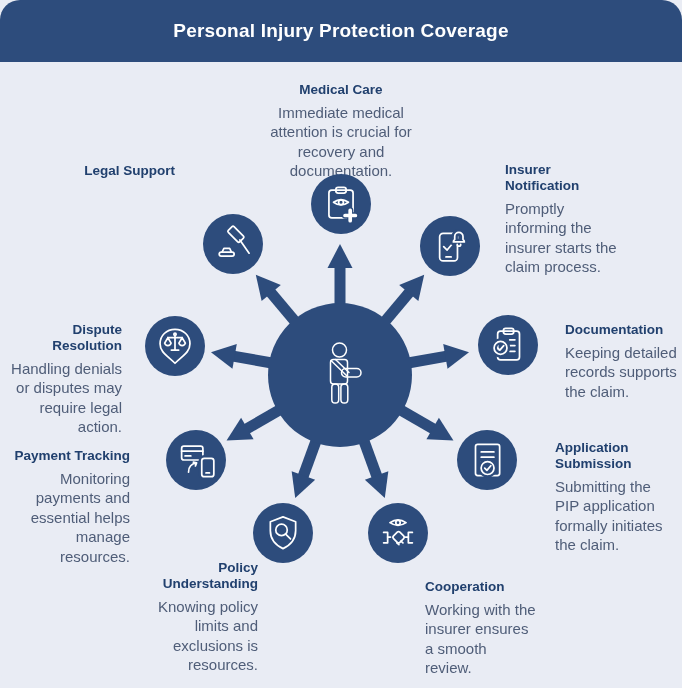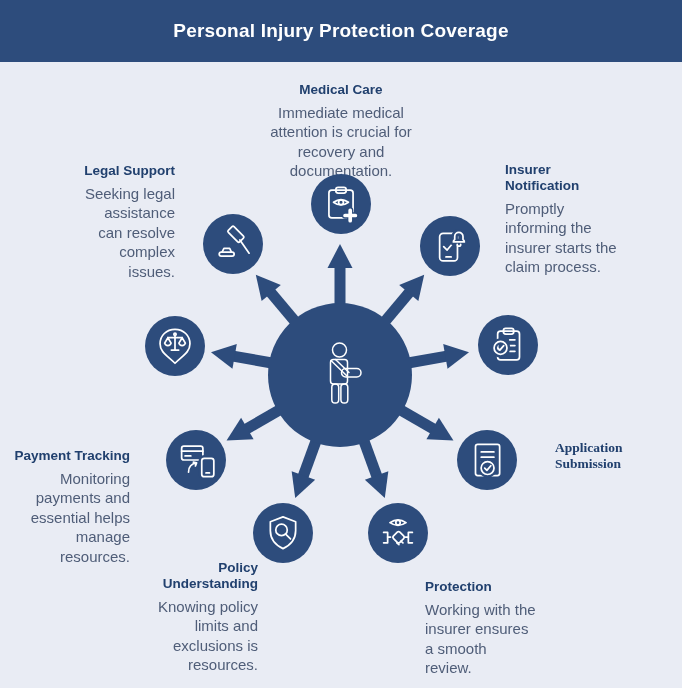--- a/index.html
+++ b/index.html
@@ -1,18 +1,18 @@
 <!DOCTYPE html>
 <html><head>
 <meta charset="utf-8">
 <style>
   html,body{margin:0;padding:0;background:#e9ecf4;}
   .canvas{
     position:relative;width:682px;height:688px;overflow:hidden;
-    background:#e9ecf4;font-family:"Liberation Sans",sans-serif;
+    background:#e9ecf4;font-family:"Liberation Sans",sans-serif;border-radius:20px;
   }
   .header{
     position:absolute;left:0;top:0;width:682px;height:62px;
     background:#2d4c7c;display:flex;align-items:center;justify-content:center;
   }
   .header h1{
     margin:0;color:#ffffff;font-size:19px;font-weight:bold;letter-spacing:.2px;
   }
   .txt{position:absolute;}
   .txt h3{
@@ -31,21 +31,21 @@
   .bubble svg{width:46px;height:46px;display:block;}
   .hub{position:absolute;left:180px;top:215px;width:320px;height:320px;}
 
   
   .t-medical{left:265px;top:82px;width:152px;}
   .t-legal{left:78px;top:163px;width:97px;}
   .t-insurer{left:505px;top:162px;width:112px;}
   .t-dispute{left:0px;top:322px;width:122px;}
   .t-documentation{left:565px;top:322px;width:112px;}
   .t-payment{left:8px;top:448px;width:122px;}
-  .t-application{left:555px;top:440px;width:120px;font-family:Liberation Serif, serif;}
+  .t-application{left:555px;top:440px;width:120px;}
   .t-policy{left:140px;top:560px;width:118px;}
   .t-cooperation{left:425px;top:579px;width:112px;}
 
   
   .b-medical{left:311px;top:174px;}
   .b-insurer{left:420px;top:216px;}
   .b-documentation{left:478px;top:315px;}
   .b-application{left:457px;top:430px;}
   .b-cooperation{left:368px;top:503px;}
   .b-policy{left:253px;top:503px;}
@@ -147,54 +147,59 @@
       <g>
         <path class="halo" d="M32.5 16.5 c0-1-.6-1.6-1.2-2.2 v-2.6 a3.6 3.6 0 0 0 -7.2 0 v2.6 c-.6.6-1.2 1.2-1.2 2.2 Z"></path>
         <g class="ic">
           <path d="M32.5 16.5 c0-1-.6-1.6-1.2-2.2 v-2.6 a3.6 3.6 0 0 0 -7.2 0 v2.6 c-.6.6-1.2 1.2-1.2 2.2 Z"></path>
           <path d="M26.3 18.6 a1.5 1.5 0 0 0 3 0"></path>
         </g>
       </g>
     </svg>
   </div>
 
+  <div class="txt t-documentation align-l">
+    <h3>Documentation</h3>
+    <p>Keeping detailed records supports the claim.</p>
+  </div>
   <div class="bubble b-documentation">
     <svg viewBox="0 0 40 40">
       <g class="ic">
         <rect x="16" y="5.5" width="9" height="5" rx="2"></rect>
         <rect x="11" y="8" width="19" height="25" rx="2.5"></rect>
         <path d="M21.5 15.5 h4.5 M21.5 20.5 h4.5 M21.5 25.5 h4.5"></path>
       </g>
       <circle class="halo" cx="13.5" cy="22.5" r="5.6"></circle>
       <g class="ic">
         <circle cx="13.5" cy="22.5" r="5.6"></circle>
         <path d="M11 22.6 l1.9 1.9 l3.4 -4"></path>
       </g>
     </svg>
   </div>
 
   <div class="txt t-application align-l">
     <h3>Application Submission</h3>
+    <p>Submitting the PIP application formally initiates the claim.</p>
   </div>
   <div class="bubble b-application">
     <svg viewBox="0 0 40 40">
       <g class="ic">
         <rect x="10" y="6.5" width="21" height="27" rx="2"></rect>
         <path d="M15 13 h11 M15 17.5 h11 M15 22 h5.5"></path>
       </g>
       <circle class="halo" cx="20.5" cy="27" r="5.6"></circle>
       <g class="ic">
         <circle cx="20.5" cy="27" r="5.6"></circle>
         <path d="M18 27.1 l1.9 1.9 l3.4 -4"></path>
       </g>
     </svg>
   </div>
 
   <div class="txt t-cooperation align-l">
-    <h3>Protection</h3>
+    <h3>Cooperation</h3>
     <p>Working with the insurer ensures a smooth review.</p>
   </div>
   <div class="bubble b-cooperation">
     <svg viewBox="0 0 40 40">
       <g class="ic">
         <path d="M13 11 Q20 6.2 27 11 Q20 15.8 13 11 Z"></path>
         <circle cx="20" cy="11" r="1.9"></circle>
         <path d="M7.5 19.5 h3.5 v9 h-3.5 M32.5 19.5 h-3.5 v9 h3.5"></path>
         <rect x="16.6" y="19.8" width="7.8" height="7.8" rx="1.6" transform="rotate(45 20.5 23.7)"></rect>
         <path d="M11 23.5 h2.5 M26.5 23.5 h2.5 M19 28.5 l1.8 1.6 M22.5 27 l1.8 1.6"></path>
@@ -228,35 +233,38 @@
         <path d="M13.5 30.5 a7.5 7.5 0 0 1 7 -8 M20.5 22.5 l-2.8 -.6 M20.5 22.5 l-1 2.7"></path>
       </g>
       <rect class="halo" x="25" y="18.5" width="10.5" height="16" rx="2.2"></rect>
       <g class="ic">
         <rect x="25" y="18.5" width="10.5" height="16" rx="2.2"></rect>
         <path d="M28.7 31.2 h3"></path>
       </g>
     </svg>
   </div>
 
+  <div class="txt t-dispute align-r">
+    <h3>Dispute Resolution</h3>
+    <p>Handling denials or disputes may require legal action.</p>
+  </div>
   <div class="bubble b-dispute">
     <svg viewBox="0 0 40 40">
       <g class="ic">
         <path d="M20 5.5 C27.5 5.5 33 11 33 18 C33 25.5 26.5 28.5 20 35 C13.5 28.5 7 25.5 7 18 C7 11 12.5 5.5 20 5.5 Z"></path>
         <path d="M20 10.5 V23.5 M13.8 12.8 h12.4 M16.8 23.5 h6.4"></path>
         <circle cx="20" cy="9.8" r="1"></circle>
         <path d="M13.8 12.8 l-2.8 4.7 M13.8 12.8 l2.8 4.7 M11 17.5 a2.9 2.9 0 0 0 5.6 0"></path>
         <path d="M26.2 12.8 l-2.8 4.7 M26.2 12.8 l2.8 4.7 M23.4 17.5 a2.9 2.9 0 0 0 5.6 0"></path>
       </g>
     </svg>
   </div>
 
   <div class="txt t-legal align-r">
     <h3>Legal Support</h3>
-    <p>Seeking legal assistance can resolve complex issues.</p>
   </div>
   <div class="bubble b-legal">
     <svg viewBox="0 0 40 40">
       <g class="ic">
         <rect x="15.5" y="8" width="14" height="7" rx="1.2" transform="rotate(45 22.5 11.5)"></rect>
         <path d="M26 16.5 L34 28"></path>
         <path d="M10.5 27 l1.6 -3.2 h5 l1.6 3.2"></path>
         <rect x="8" y="27" width="13" height="3.6" rx="1.8"></rect>
       </g>
     </svg>

